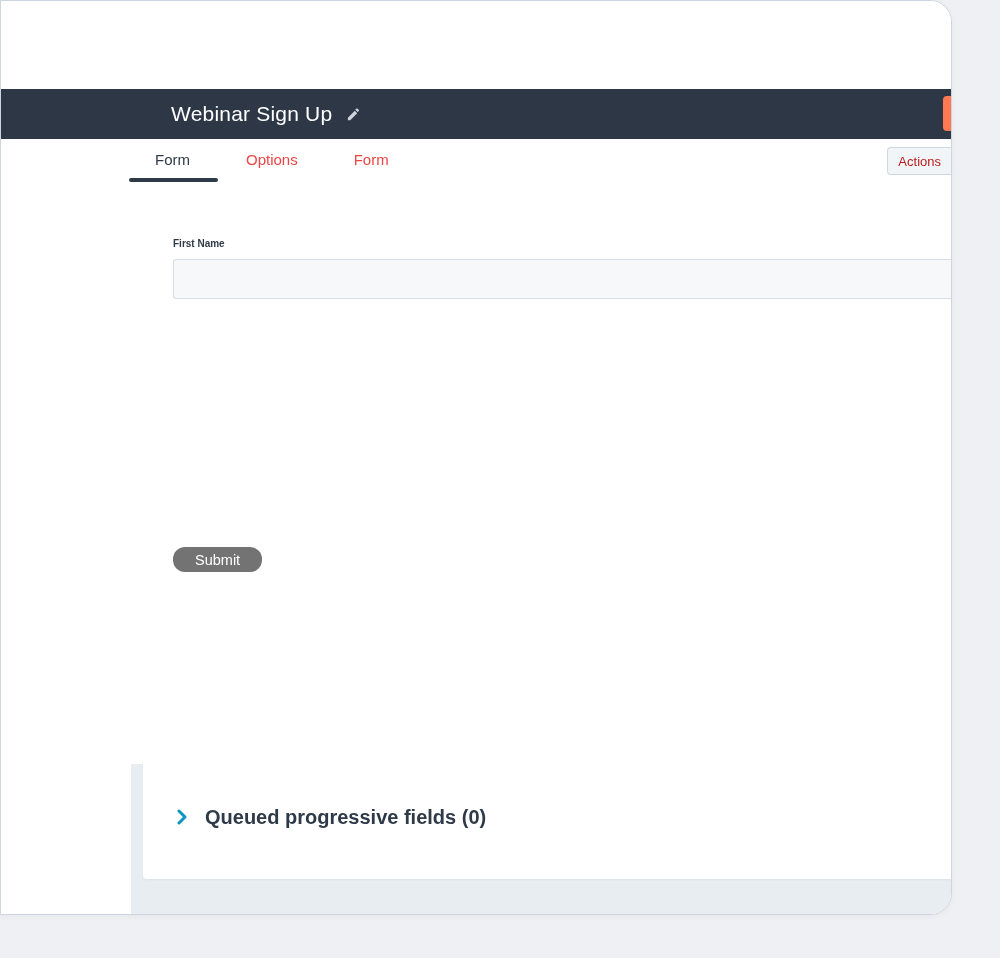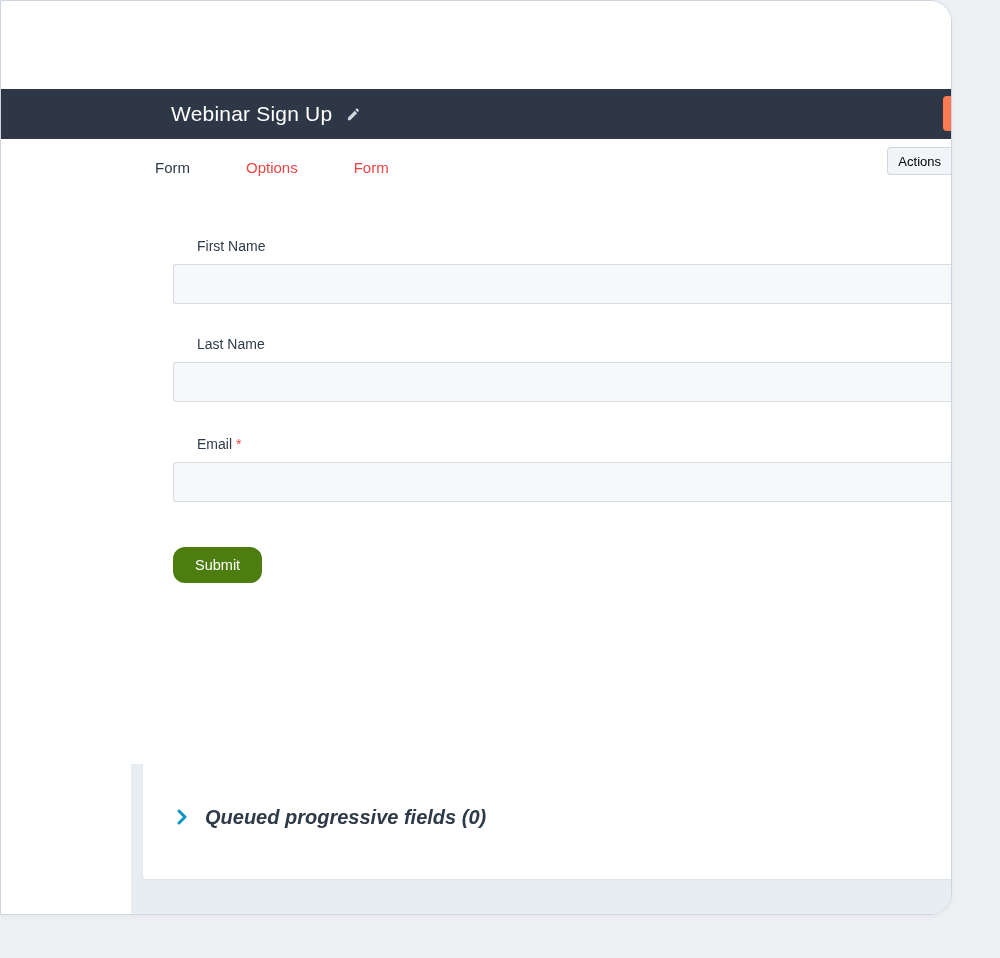--- a/index.html
+++ b/index.html
@@ -66,21 +66,21 @@
     width: 8px;
     height: 35px;
     background: #ff7a53;
     border-top-left-radius: 4px;
     border-bottom-left-radius: 4px;
   }
   .tabbar {
     height: 53px;
     border-bottom: 4px solid #b91c1c;
     display: flex;
-    align-items: flex-end;
+    align-items: flex-start;
     padding-left: 150px;
     position: relative;
     background: #ffffff;
   }
   .tab {
     font-size: 15px;
     color: #ef4444;
     margin-right: 48px;
     padding: 12px 4px 12px 4px;
     cursor: pointer;
@@ -100,21 +100,21 @@
     background: #2e3a48;
     border-radius: 2px;
   }
   .actions-btn {
     position: absolute;
     right: 0;
     top: 8px;
     height: 28px;
     padding: 0 10px;
     font-size: 13px;
-    color: #000000;
+    color: #b91c1c;
     background: #f2f5f8;
     border: 1px solid #cfd8e1;
     border-right: none;
     border-top-left-radius: 4px;
     border-bottom-left-radius: 4px;
     cursor: pointer;
   }
 
   .workarea {
     position: absolute;
@@ -176,45 +176,44 @@
     right: 0;
     top: 0;
     bottom: 0;
   }
   .field-block {
     position: absolute;
     left: 42px;
     right: 0;
   }
   .field-label {
-    font-size: 14px;
+    font-size: 10px;
     color: #2e3a48;
     margin-bottom: 10px;
-    font-weight: 400;
-    margin-left: 24px;
+    font-weight: 700;
   }
   .req-star { color: #e24a3b; margin-left: 4px; }
   .field-input {
     width: 100%;
     height: 40px;
     background: #f6f8fa;
     border: 1px solid #d7dee5;
     border-right: none;
     border-radius: 3px 0 0 3px;
     font-size: 14px;
     padding: 0 12px;
     color: #2e3a48;
     outline: none;
   }
   .submit-btn {
     position: absolute;
     left: 42px;
-    height: 36px;
+    height: 25px;
     padding: 0 22px;
-    background: #4d7c0f;
+    background: #737373;
     color: #ffffff;
     border: none;
     border-radius: 12px;
     font-size: 14.5px;
     font-weight: 500;
     cursor: pointer;
   }
 
   .queued-panel-bg {
     position: absolute;
@@ -229,21 +228,20 @@
     left: 142px;
     right: 0;
     bottom: 35px;
     height: 124px;
     background: #ffffff;
     border-radius: 4px 0 0 4px;
     box-shadow: 0 1px 2px rgba(0,0,0,0.05);
     display: flex;
     align-items: center;
     padding-left: 34px;
-    font-style: italic;
   }
   .chevron-right {
     width: 10px;
     height: 16px;
     margin-right: 18px;
     flex-shrink: 0;
   }
   .chevron-right svg { stroke: #0a95c2; }
   .queued-text {
     font-size: 20px;
@@ -288,31 +286,21 @@
     <div class="drag-thumb"></div>
 
     <div class="workarea">
       <div class="form-canvas">
 
         <div class="field-block" style="top:54px;">
           <div class="field-label">First Name</div>
           <input class="field-input" type="text" value="" style="">
         </div>
 
-        <div class="field-block" style="top:152px;">
-          <div class="field-label">Last Name</div>
-          <input class="field-input" type="text" value="" style="">
-        </div>
-
-        <div class="field-block" style="top:252px;">
-          <div class="field-label">
-            <span>Email</span><span class="req-star">*</span>
-          </div>
-          <input class="field-input" type="text" value="" style="">
-        </div>
+
 
         <button class="submit-btn" style="top:363px;">Submit</button>
 
       </div>
     </div>
 
     <div class="queued-panel-bg"></div>
     <div class="queued-card">
       <span class="chevron-right">
         <svg viewBox="0 0 10 16" width="10" height="16" fill="none" stroke-width="3" stroke-linecap="round" stroke-linejoin="round">

